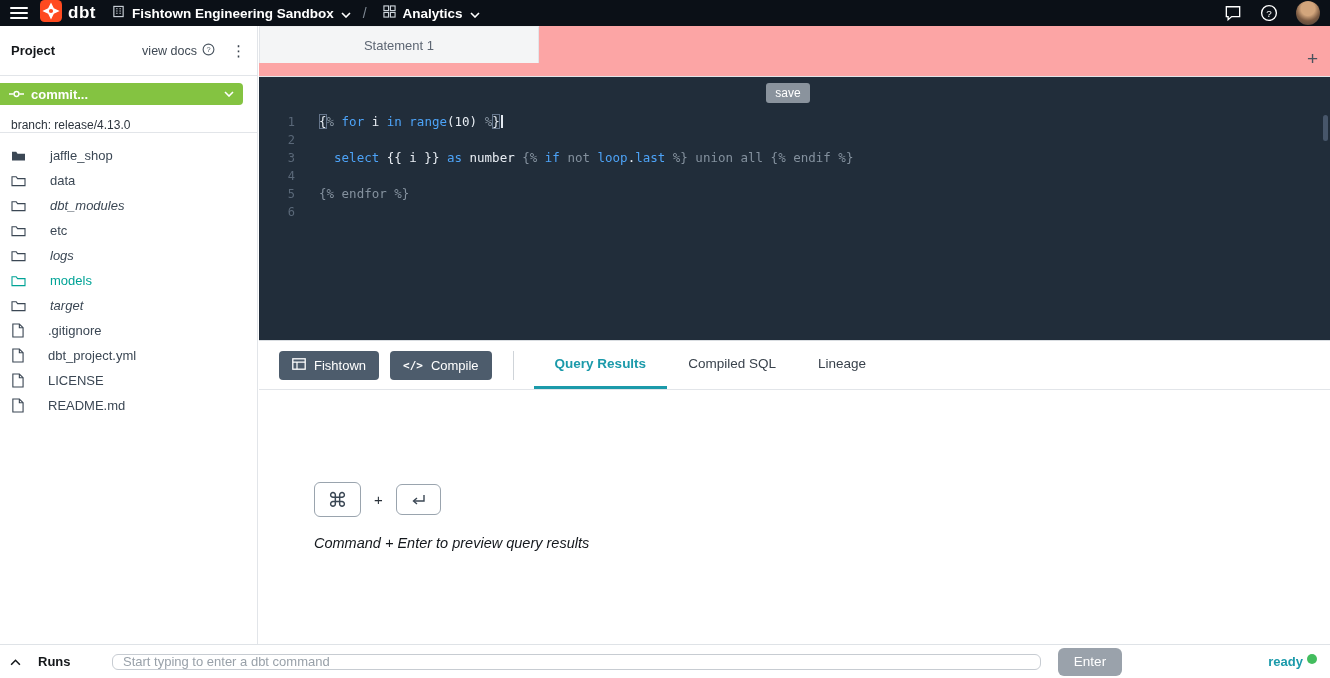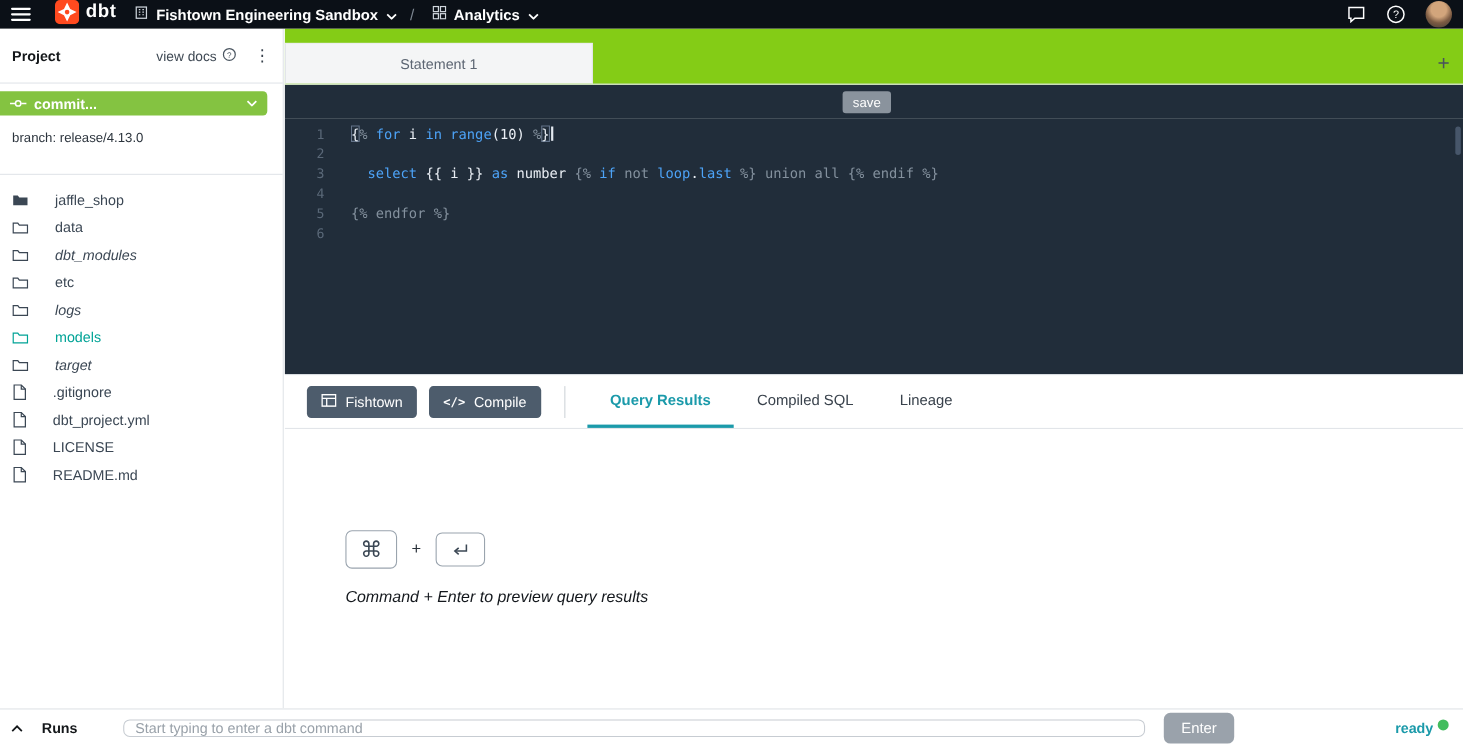--- a/index.html
+++ b/index.html
@@ -9,21 +9,21 @@
 }
 *{box-sizing:border-box;margin:0;padding:0}
 body{width:1330px;height:678px;position:relative;overflow:hidden;
   font-family:"Liberation Sans",sans-serif;background:#fff;color:#1c2530;}
 
 
 .topbar{position:absolute;top:0;left:0;right:0;height:26px;background:var(--dark-bg);
   display:flex;align-items:center;padding:0 10px;z-index:5}
 .hamburger{width:18px;display:flex;flex-direction:column;gap:3px;cursor:pointer}
 .hamburger span{height:2px;background:#fff;border-radius:1px}
-.logo{display:flex;align-items:flex-start;gap:6px;margin-left:22px}
+.logo{display:flex;align-items:center;gap:6px;margin-left:12px}
 .logo-text{color:#fff;font-weight:bold;font-size:17px;letter-spacing:.5px}
 .selector{display:flex;align-items:center;gap:7px;color:#fff;font-weight:bold;
   font-size:13.5px;margin-left:16px;cursor:pointer;white-space:nowrap}
 .slash{color:#7e8893;font-size:14px;margin-left:12px}
 .topbar-right{margin-left:auto;display:flex;align-items:center;gap:18px}
 .icon-btn{display:flex;align-items:center;cursor:pointer}
 .avatar{width:24px;height:24px;border-radius:50%;cursor:pointer;
   background:radial-gradient(circle at 50% 32%,#d2a57c 0 34%,#7c5b43 60%,#3f3a35 100%);}
 
 
@@ -32,33 +32,33 @@
 .sb-header{height:50px;border-bottom:1px solid var(--border);display:flex;
   align-items:center;padding:0 11px}
 .sb-title{font-weight:bold;font-size:13px;color:#14171a}
 .view-docs{margin-left:auto;display:flex;align-items:center;gap:5px;font-size:12.5px;
   color:#3f4954;cursor:pointer}
 .kebab{margin-left:16px;font-size:15px;color:#39424d;cursor:pointer;line-height:1}
 .commit-btn{margin:7px 15px 7px 0;height:22px;width:243px;background:var(--commit-green);
   border:none;border-radius:0 4px 4px 0;display:flex;align-items:center;padding:0 9px;gap:7px;
   color:#fff;font-weight:bold;font-size:13px;cursor:pointer}
 .commit-chevron{margin-left:auto;display:flex}
-.branch-line{padding:6px 11px 26px;font-size:12px;color:#2c343d;
+.branch-line{padding:6px 11px 0;font-size:12px;color:#2c343d;
   border-bottom:1px solid var(--border)}
 .file-tree{padding-top:10px}
 .tree-item{height:25px;display:flex;align-items:center;gap:24px;padding-left:11px;
   font-size:13px;color:#3b4754;cursor:pointer}
 .tree-item.italic .tree-label{font-style:italic}
 .tree-item.accent{color:var(--models-teal)}
 .tree-icon{display:flex;align-items:center}
 
 
 .main{position:absolute;left:259px;top:26px;right:0;bottom:34px}
 .tabstrip{position:relative;height:51px;border-bottom:1px solid var(--border);
-  background:#84cc16;display:flex;align-items:flex-end}
+  background:#fca5a5;display:flex;}
 .tab{width:280px;height:37px;background:#f4f5f6;border-left:1px solid var(--border);
   border-right:1px solid var(--border);border-top:1px solid #eceeef;display:flex;
   align-items:center;justify-content:center;font-size:13px;color:#5d6673;cursor:pointer}
 .new-tab{position:absolute;right:12px;bottom:8px;font-size:19px;color:#49525d;
   cursor:pointer;font-weight:400;line-height:1}
 .editor-toolbar{height:31px;background:var(--editor-bg);display:flex;align-items:center;
   justify-content:center;padding-right:13px}
 .save-btn{background:#8a939d;color:#fff;border:none;border-radius:3px;font-size:12px;
   padding:3px 9px;cursor:pointer}
 .editor{position:relative;height:232px;background:var(--editor-bg);

